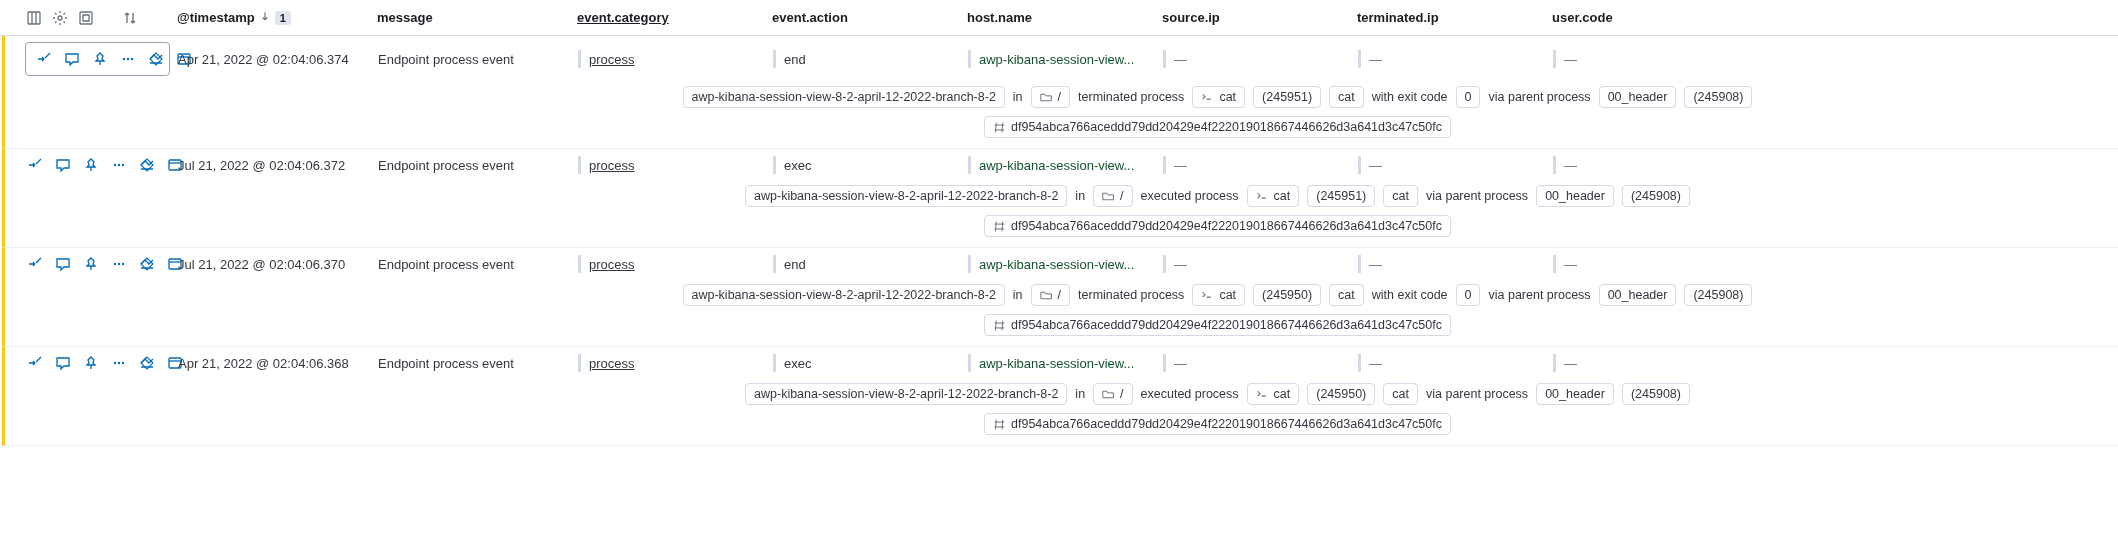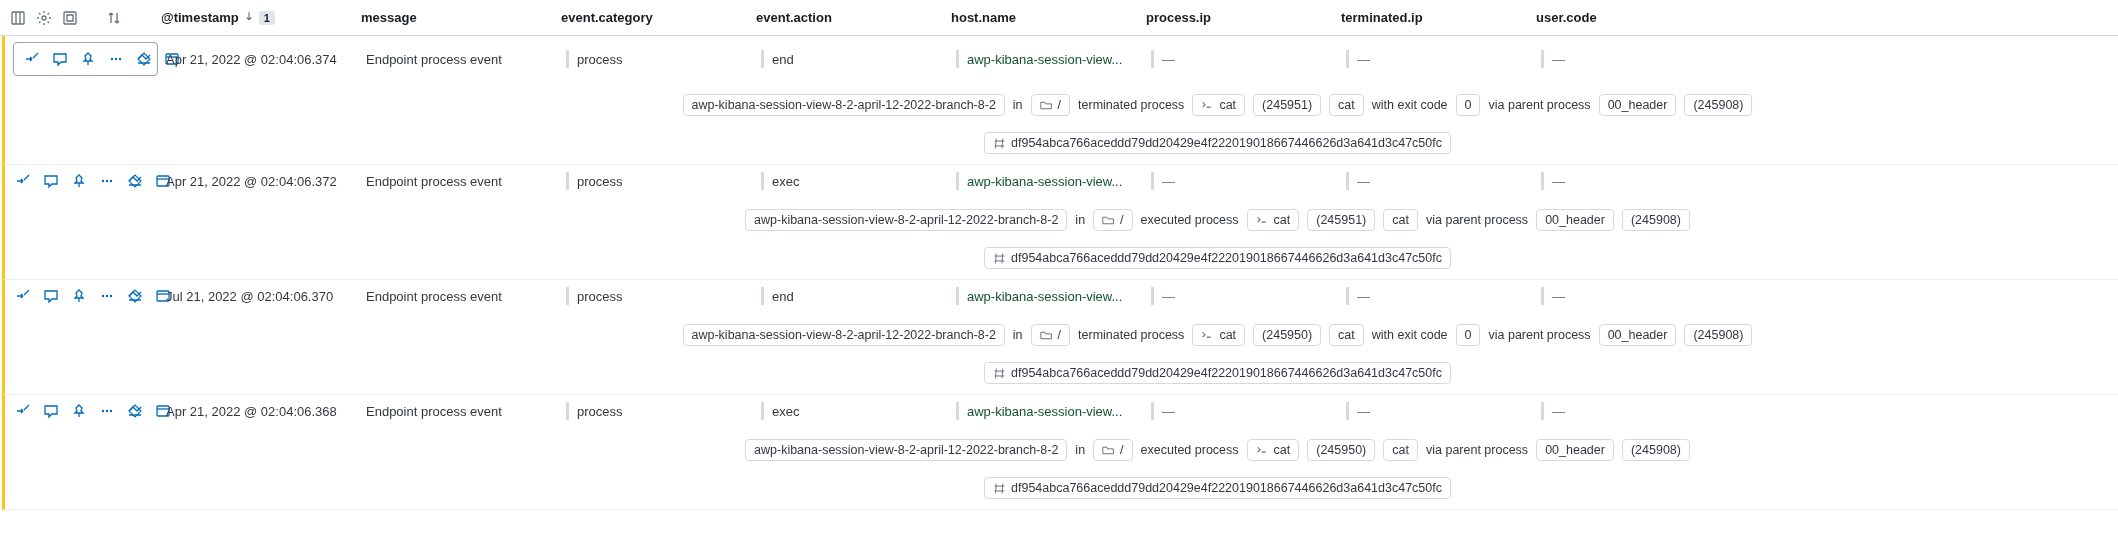--- a/index.html
+++ b/index.html
@@ -9,21 +9,21 @@
       color: #343741;
       background: #fff;
       overflow-x: auto;
     }
     .table { width: 100%; min-width: 2118px; }
     .header-row {
       display: flex;
       align-items: center;
       height: 36px;
       border-bottom: 1px solid #d3dae6;
-      padding: 0 8px;
+      padding: 0 24px;
     }
     .header-toolbar {
       display: flex;
       gap: 6px;
       align-items: center;
       width: 145px;
       flex-shrink: 0;
     }
     .header-toolbar svg { width: 16px; height: 16px; }
     .icon-btn {
@@ -38,21 +38,21 @@
       padding: 0 8px;
       font-weight: 600;
       color: #1a1c21;
       display: flex;
       align-items: center;
       gap: 4px;
       flex-shrink: 0;
     }
     .col-timestamp { width: 200px; }
     .col-message { width: 200px; }
-    .col-eventcat { width: 195px; }
+    .col-eventcat { width: 195px; text-decoration: underline; }
     .col-eventact { width: 195px; }
     .col-host { width: 195px; }
     .col-sourceip { width: 195px; }
     .col-destip { width: 195px; }
     .col-user { width: 195px; }
     .sort-arrow { color: #69707d; }
     .sort-badge {
       background: #e0e5ee;
       border-radius: 3px;
       padding: 1px 5px;
@@ -60,21 +60,21 @@
       font-weight: 600;
     }
     .row-group {
       border-bottom: 1px solid #edf0f5;
       border-left: 3px solid #fec514;
       margin-left: 2px;
     }
     .row-main {
       display: flex;
       align-items: center;
-      padding: 6px 8px;
+      padding: 6px 20px;
       text-align: center;
     }
     .row-actions {
       display: flex;
       gap: 8px;
       align-items: center;
       width: 145px;
       flex-shrink: 0;
     }
     .row-actions.boxed {
@@ -99,21 +99,20 @@
     }
     .cell-link { color: #14532d; cursor: pointer; white-space: nowrap; overflow: hidden; text-overflow: ellipsis; }
     .dash { color: #69707d; }
     .detail-row {
       display: flex;
       flex-wrap: wrap;
       align-items: center;
       gap: 8px;
       padding: 4px 8px 8px 320px;
       justify-content: center;
-      margin-top: 8px;
     }
     .detail-row.second { padding-top: 0; padding-bottom: 10px; }
     .chip {
       border: 1px solid #d3dae6;
       border-radius: 4px;
       padding: 3px 8px;
       font-size: 12.5px;
       background: #fff;
       display: inline-flex;
       align-items: center;
@@ -170,21 +169,21 @@
     <div class="col col-eventcat">
         <span>event.category</span>
       </div>
     <div class="col col-eventact">
         <span>event.action</span>
       </div>
     <div class="col col-host">
         <span>host.name</span>
       </div>
     <div class="col col-sourceip">
-        <span>process.ip</span>
+        <span>source.ip</span>
       </div>
     <div class="col col-destip">
         <span>terminated.ip</span>
       </div>
     <div class="col col-user">
         <span>user.code</span>
       </div>
   </div>
 
   <div id="rows-container">
@@ -294,21 +293,21 @@
               <svg viewBox="0 0 16 16">
                 <use href="#i-analyze"></use>
               </svg>
             </span>
         <span class="icon-btn" style="color:#006bb8">
               <svg viewBox="0 0 16 16">
                 <use href="#i-session"></use>
               </svg>
             </span>
       </div>
-      <div class="cell col-timestamp">Apr 21, 2022 @ 02:04:06.372</div>
+      <div class="cell col-timestamp">Jul 21, 2022 @ 02:04:06.372</div>
       <div class="cell col-message">Endpoint process event</div>
       <div class="cell col-eventcat"><span class="bar"></span>process</div>
       <div class="cell col-eventact"><span class="bar"></span>exec</div>
       <div class="cell col-host">
             <span class="bar"></span>
             <span class="cell-link">awp-kibana-session-view...</span>
           </div>
       <div class="cell col-sourceip">
             <span class="bar"></span>
             <span class="dash">—</span>

